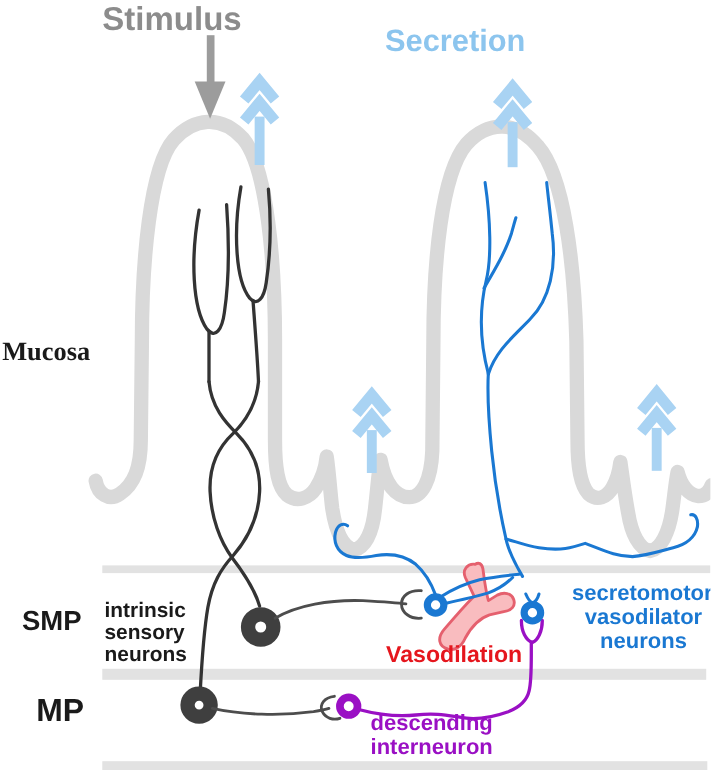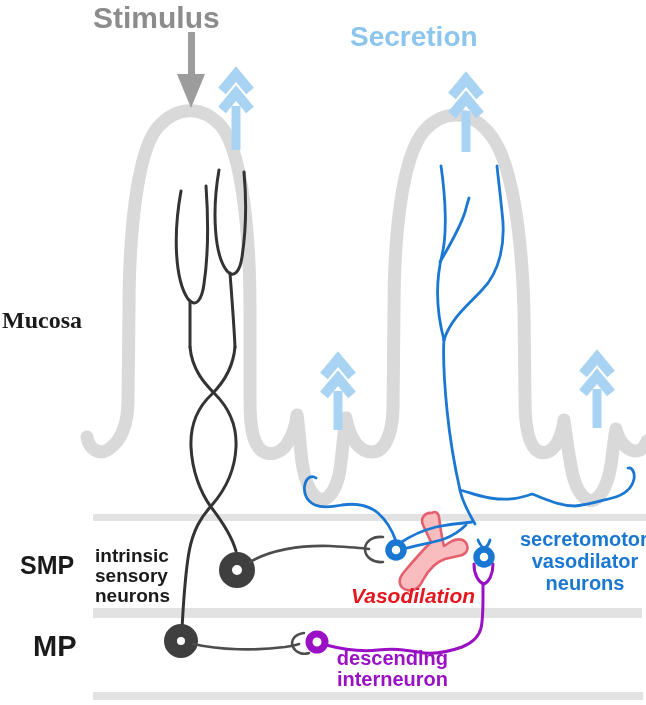--- a/index.html
+++ b/index.html
@@ -6,21 +6,21 @@
   #figure{position:relative;width:646px;height:705px;background:#fff;overflow:hidden;
           font-family:"Liberation Sans",sans-serif;}
   #figure svg{position:absolute;left:0;top:0;}
   .label{position:absolute;font-weight:bold;white-space:pre-line;line-height:1.04;}
   .lbl-stimulus{left:93px;top:2px;font-size:30px;color:var(--stimulus_gray);}
   .lbl-secretion{left:308px;top:22px;font-size:28px;color:var(--secretion_blue);margin-left:42px;}
   .lbl-mucosa{left:2px;top:308px;font-size:24px;color:var(--text_black);font-family:Liberation Serif, serif;}
   .lbl-smp{left:20px;top:552px;font-size:25px;color:var(--text_black);}
   .lbl-mp{left:33px;top:631px;font-size:29px;color:var(--text_black);}
   .lbl-isn{left:95px;top:546px;width:90px;font-size:19px;text-align:left;color:var(--text_black);}
-  .lbl-vaso{left:351px;top:585px;font-size:21px;color:var(--vaso_red);font-style:italic;}
+  .lbl-vaso{left:351px;top:585px;font-size:21px;color:var(--vaso_red);}
   .lbl-secmot{left:520px;top:528px;width:130px;font-size:20px;line-height:1.1;text-align:center;color:var(--fiber_blue);}
   .lbl-desc{left:336px;top:648px;width:112px;font-size:20px;text-align:right;color:var(--interneuron_purple);}
 
   .band{fill:var(--band_gray);}
   .mucosa{fill:none;stroke:var(--mucosa_gray);stroke-width:13;stroke-linecap:round;stroke-linejoin:round;}
   .bfiber{fill:none;stroke:var(--sensory_black);stroke-width:3;stroke-linecap:round;}
   .gfiber{fill:none;stroke:var(--axon_gray);stroke-width:2.6;stroke-linecap:round;}
   .blufiber{fill:none;stroke:var(--fiber_blue);stroke-width:2.8;stroke-linecap:round;}
   .purfiber{fill:none;stroke:var(--interneuron_purple);stroke-width:3;stroke-linecap:round;}
   .soma-dark{fill:none;stroke:var(--soma_dark);stroke-width:13;}

